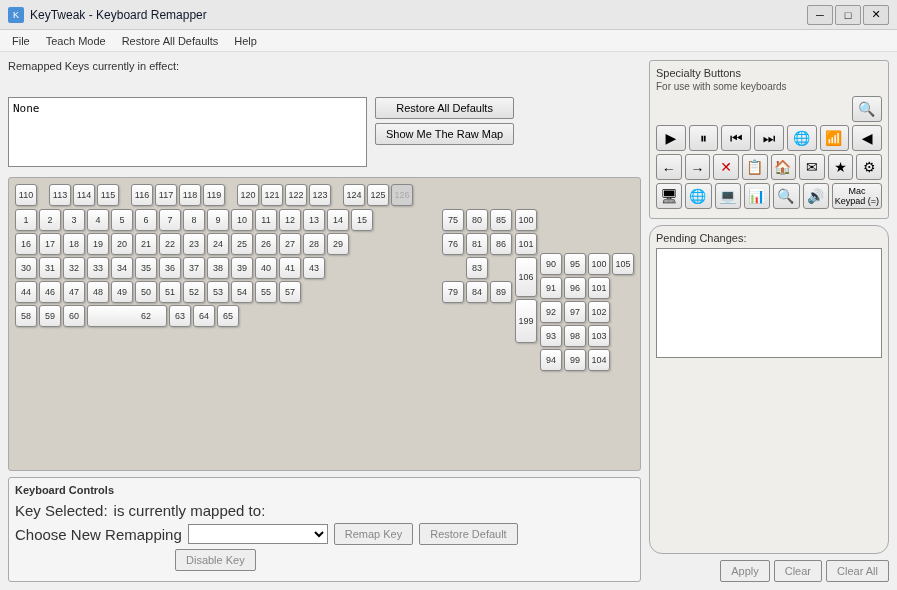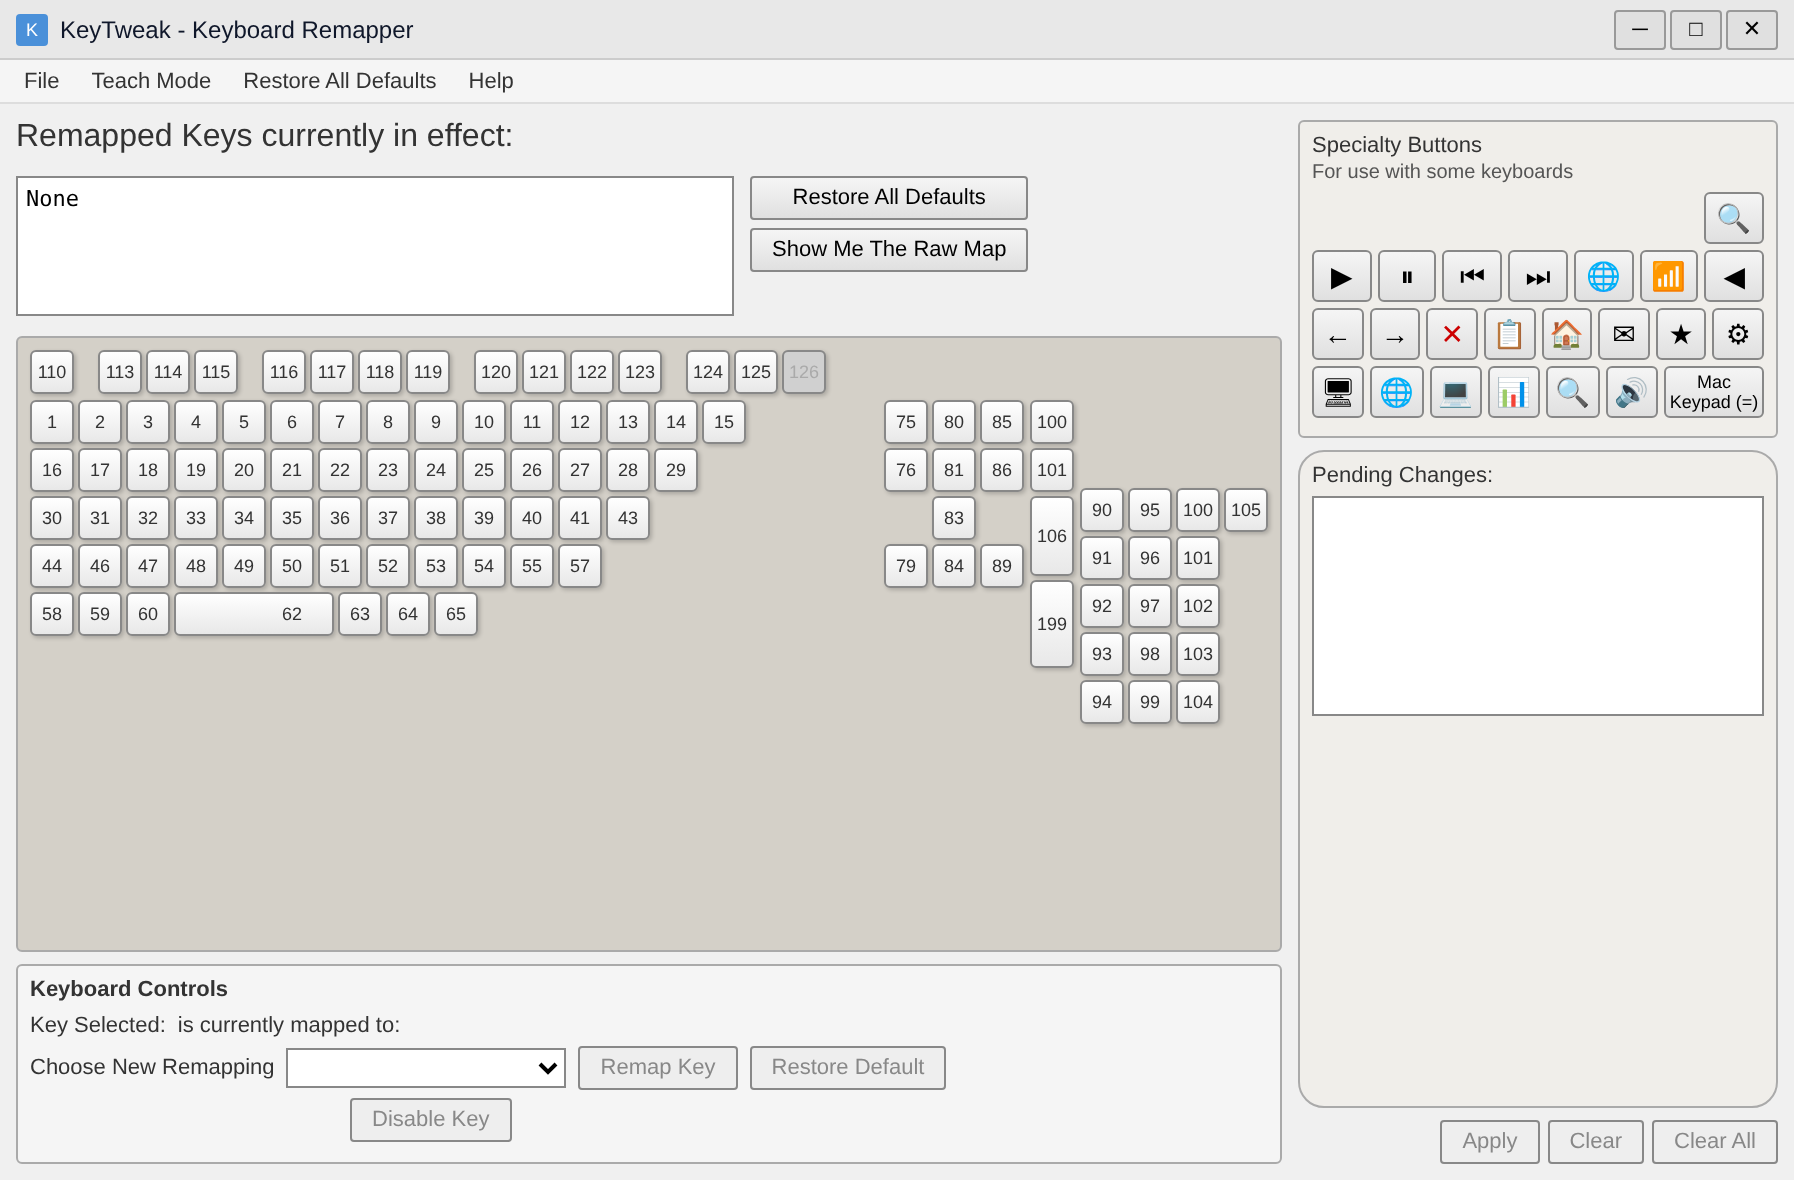--- a/index.html
+++ b/index.html
@@ -83,23 +83,23 @@
       flex-direction: column;
       gap: 6px;
     }
     .right-panel {
       width: 240px;
       display: flex;
       flex-direction: column;
       gap: 6px;
     }
     .section-label {
-      font-size: 16px;
-      color: #333;
-      margin-bottom: 6px;
+      font-size: 11px;
+      color: #333;
+      margin-bottom: 21px;
     }
     .remapped-box {
       display: flex;
       gap: 8px;
       padding: 4px 0;
     }
     .remapped-textarea {
       width: 359px;
       height: 70px;
       border: 1px solid #888;
@@ -226,21 +226,21 @@
       margin-bottom: 6px;
     }
     .controls-row {
       display: flex;
       align-items: center;
       gap: 6px;
       margin-bottom: 4px;
       flex-wrap: nowrap;
     }
     .controls-label {
-      font-size: 11px;
+      font-size: 15px;
       color: #333;
       white-space: nowrap;
     }
     .controls-select {
       border: 1px solid #888;
       background: white;
       padding: 2px 4px;
       font-size: 11px;
       width: 140px;
     }

